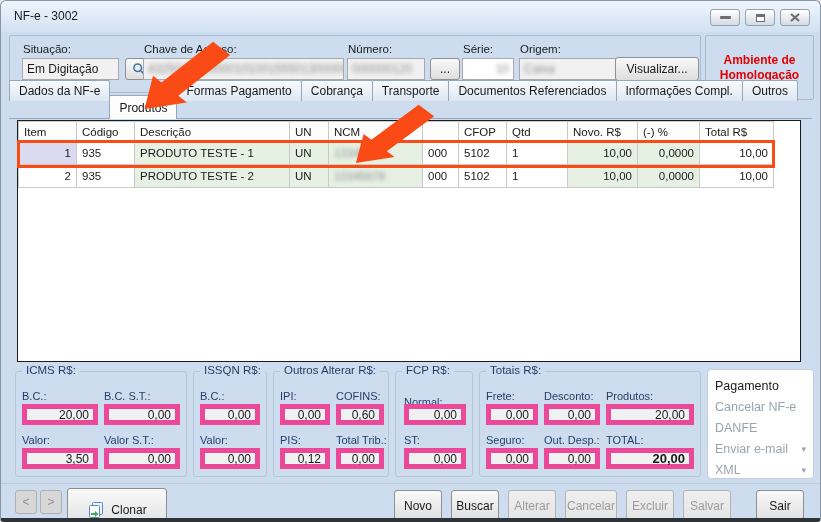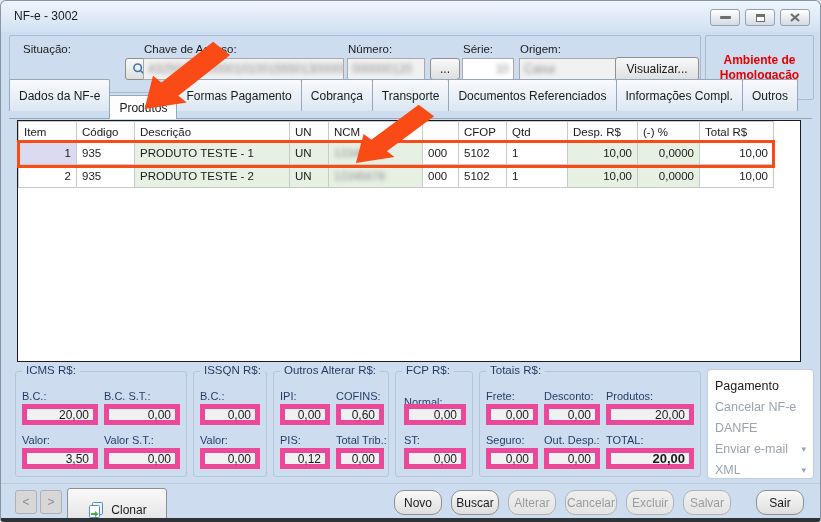--- a/index.html
+++ b/index.html
@@ -33,21 +33,21 @@
   .tb.white { background:#fff; }
   .tb.right { justify-content:flex-end; }
   .redacted { filter:blur(2px); color:#8f8f8f; white-space:nowrap; }
   .btn { background:linear-gradient(#f9f9f9,#dedede); border:1px solid #8f8f8f; border-radius:3px;
     display:flex; align-items:center; justify-content:center; font-size:12px; }
   .btn.disabled { background:linear-gradient(#efefef,#e4e4e4); border-color:#b3b3b3; color:#9b9b9b; }
   .btn.gray { background:#d7d7d7; border-color:#b0b0b0; color:#8f8f8f; }
   
   .tabline { position:absolute; left:8px; right:8px; top:117px; height:1px; background:#96a7ba; z-index:1; }
   .tabs { position:absolute; left:8px; top:94px; height:24px; display:flex; align-items:flex-end; z-index:2; }
-  .tab { height:32px; margin-bottom:8px; padding:0 9px; display:flex; align-items:center;
+  .tab { height:21px; margin-bottom:18px; padding:0 9px; display:flex; align-items:center;
     background:linear-gradient(#f8fafd,#dce7f2); border:1px solid #96a7ba; border-bottom:none;
     border-radius:2px 2px 0 0; margin-right:-1px; font-size:12px; white-space:nowrap; }
   .tab.active { height:24px; margin-bottom:0; background:#fdfdfd; z-index:3; position:relative; }
   
   .gridbox { position:absolute; left:16px; top:119px; width:784px; height:242px;
     background:#fff; border:1px solid #1c1c1c; z-index:1; }
   table.grid { border-collapse:collapse; table-layout:fixed; width:755px; }
   .grid th, .grid td { border:1px solid #c9c9c9; font-weight:normal; font-size:11.5px;
     padding:0 5px; overflow:hidden; white-space:nowrap; text-align:left; }
   .grid th { height:20px; background:#fdfdfd; }
@@ -67,21 +67,21 @@
   .fv.bold { font-weight:bold; font-size:13px; }
   
   .actions { position:absolute; left:706px; top:368px; width:107px; height:110px;
     background:#fff; border:1px solid #c2cfdd; border-radius:4px; padding-top:5px; }
   .action-item { height:21px; display:flex; align-items:center; padding:0 7px; font-size:12.5px; }
   .action-item.disabled { color:#9aa4ae; }
   .action-item .chev { margin-left:auto; font-size:9px; color:#9aa4ae; }
   
   .footline { position:absolute; left:0; right:0; top:482px; height:1px; background:#b9cadb; }
   .footer-btns { position:absolute; right:16px; top:489px; display:flex; gap:9px; }
-  .footer-btns .btn { width:48px; height:25px;border-radius:10px; }
+  .footer-btns .btn { width:48px; height:32px; }
   
   .arrow { position:absolute; z-index:10; pointer-events:none; }
 </style>
 </head>
 <body>
 
 <div class="window">
 
   <div class="titlebar">
     <span class="title">NF-e - 3002</span>
@@ -96,20 +96,23 @@
         <svg width="10" height="9" viewBox="0 0 10 9">
           <line x1="1" y1="1" x2="9" y2="8" stroke="#6e6e6e" stroke-width="2.2"></line>
           <line x1="9" y1="1" x2="1" y2="8" stroke="#6e6e6e" stroke-width="2.2"></line>
         </svg>
       </div>
     </div>
   </div>
 
   <div class="hdr-panel">
     <span class="lbl" style="left:13px;top:7px">Situação:</span>
+    <div class="tb" style="left:12px;top:22px;width:97px">
+      <span>Em Digitação</span>
+    </div>
     <div class="btn" style="position:absolute;left:115px;top:22px;width:28px;height:22px">
       <svg width="14" height="14" viewBox="0 0 16 16">
         <circle cx="6.5" cy="6.5" r="4.3" fill="none" stroke="#3d77ad" stroke-width="1.8"></circle>
         <line x1="10" y1="10" x2="14" y2="14" stroke="#3d77ad" stroke-width="2"></line>
       </svg>
     </div>
 
     <span class="lbl" style="left:134px;top:7px">Chave de Acesso:</span>
     <div class="tb" style="left:133px;top:22px;width:201px">
       <span class="redacted">43250400000001010015550130000000</span>
@@ -189,21 +192,21 @@
       <tbody>
           <tr>
         <th>Item</th>
         <th>Código</th>
         <th>Descrição</th>
         <th>UN</th>
         <th>NCM</th>
         <th></th>
         <th>CFOP</th>
         <th>Qtd</th>
-        <th>Desp. R$</th>
+        <th>Novo. R$</th>
         <th>(-) %</th>
         <th>Total R$</th>
       </tr>
       <tr>
         <td class="lav r">1</td>
         <td>935</td>
         <td class="g">PRODUTO TESTE - 1</td>
         <td class="g">UN</td>
         <td class="g"><span class="redacted">12345670</span></td>
         <td>000</td>

